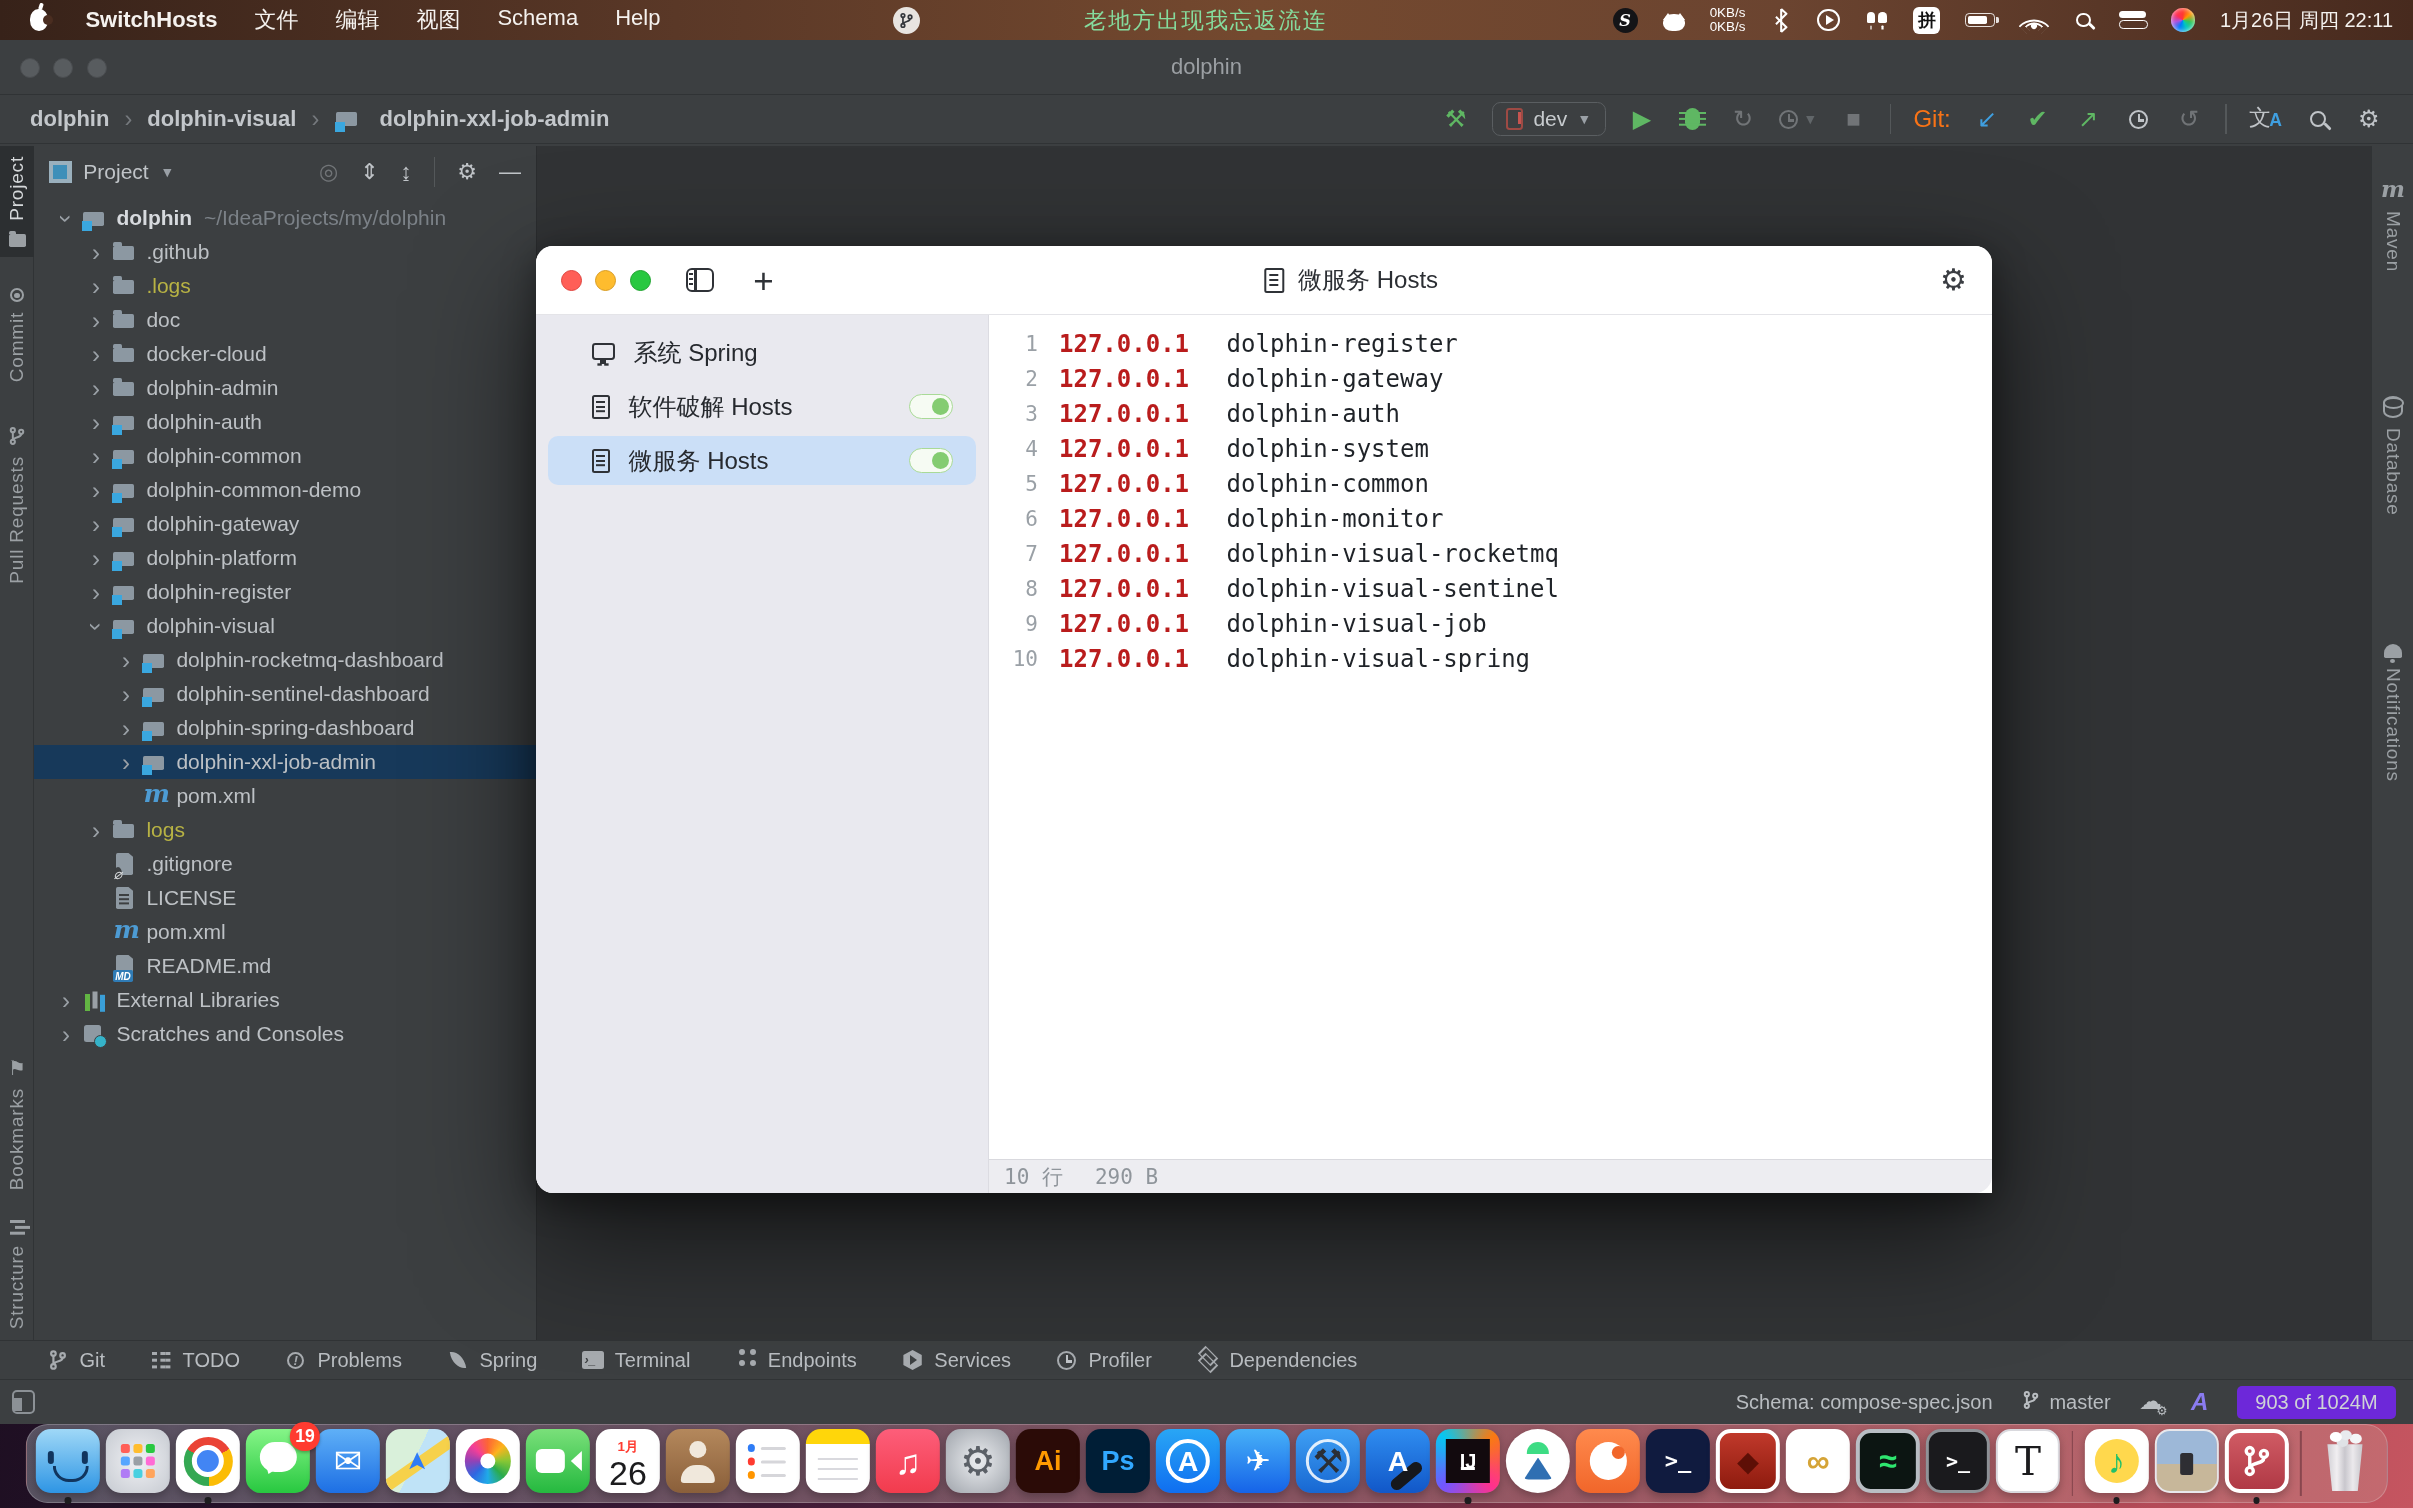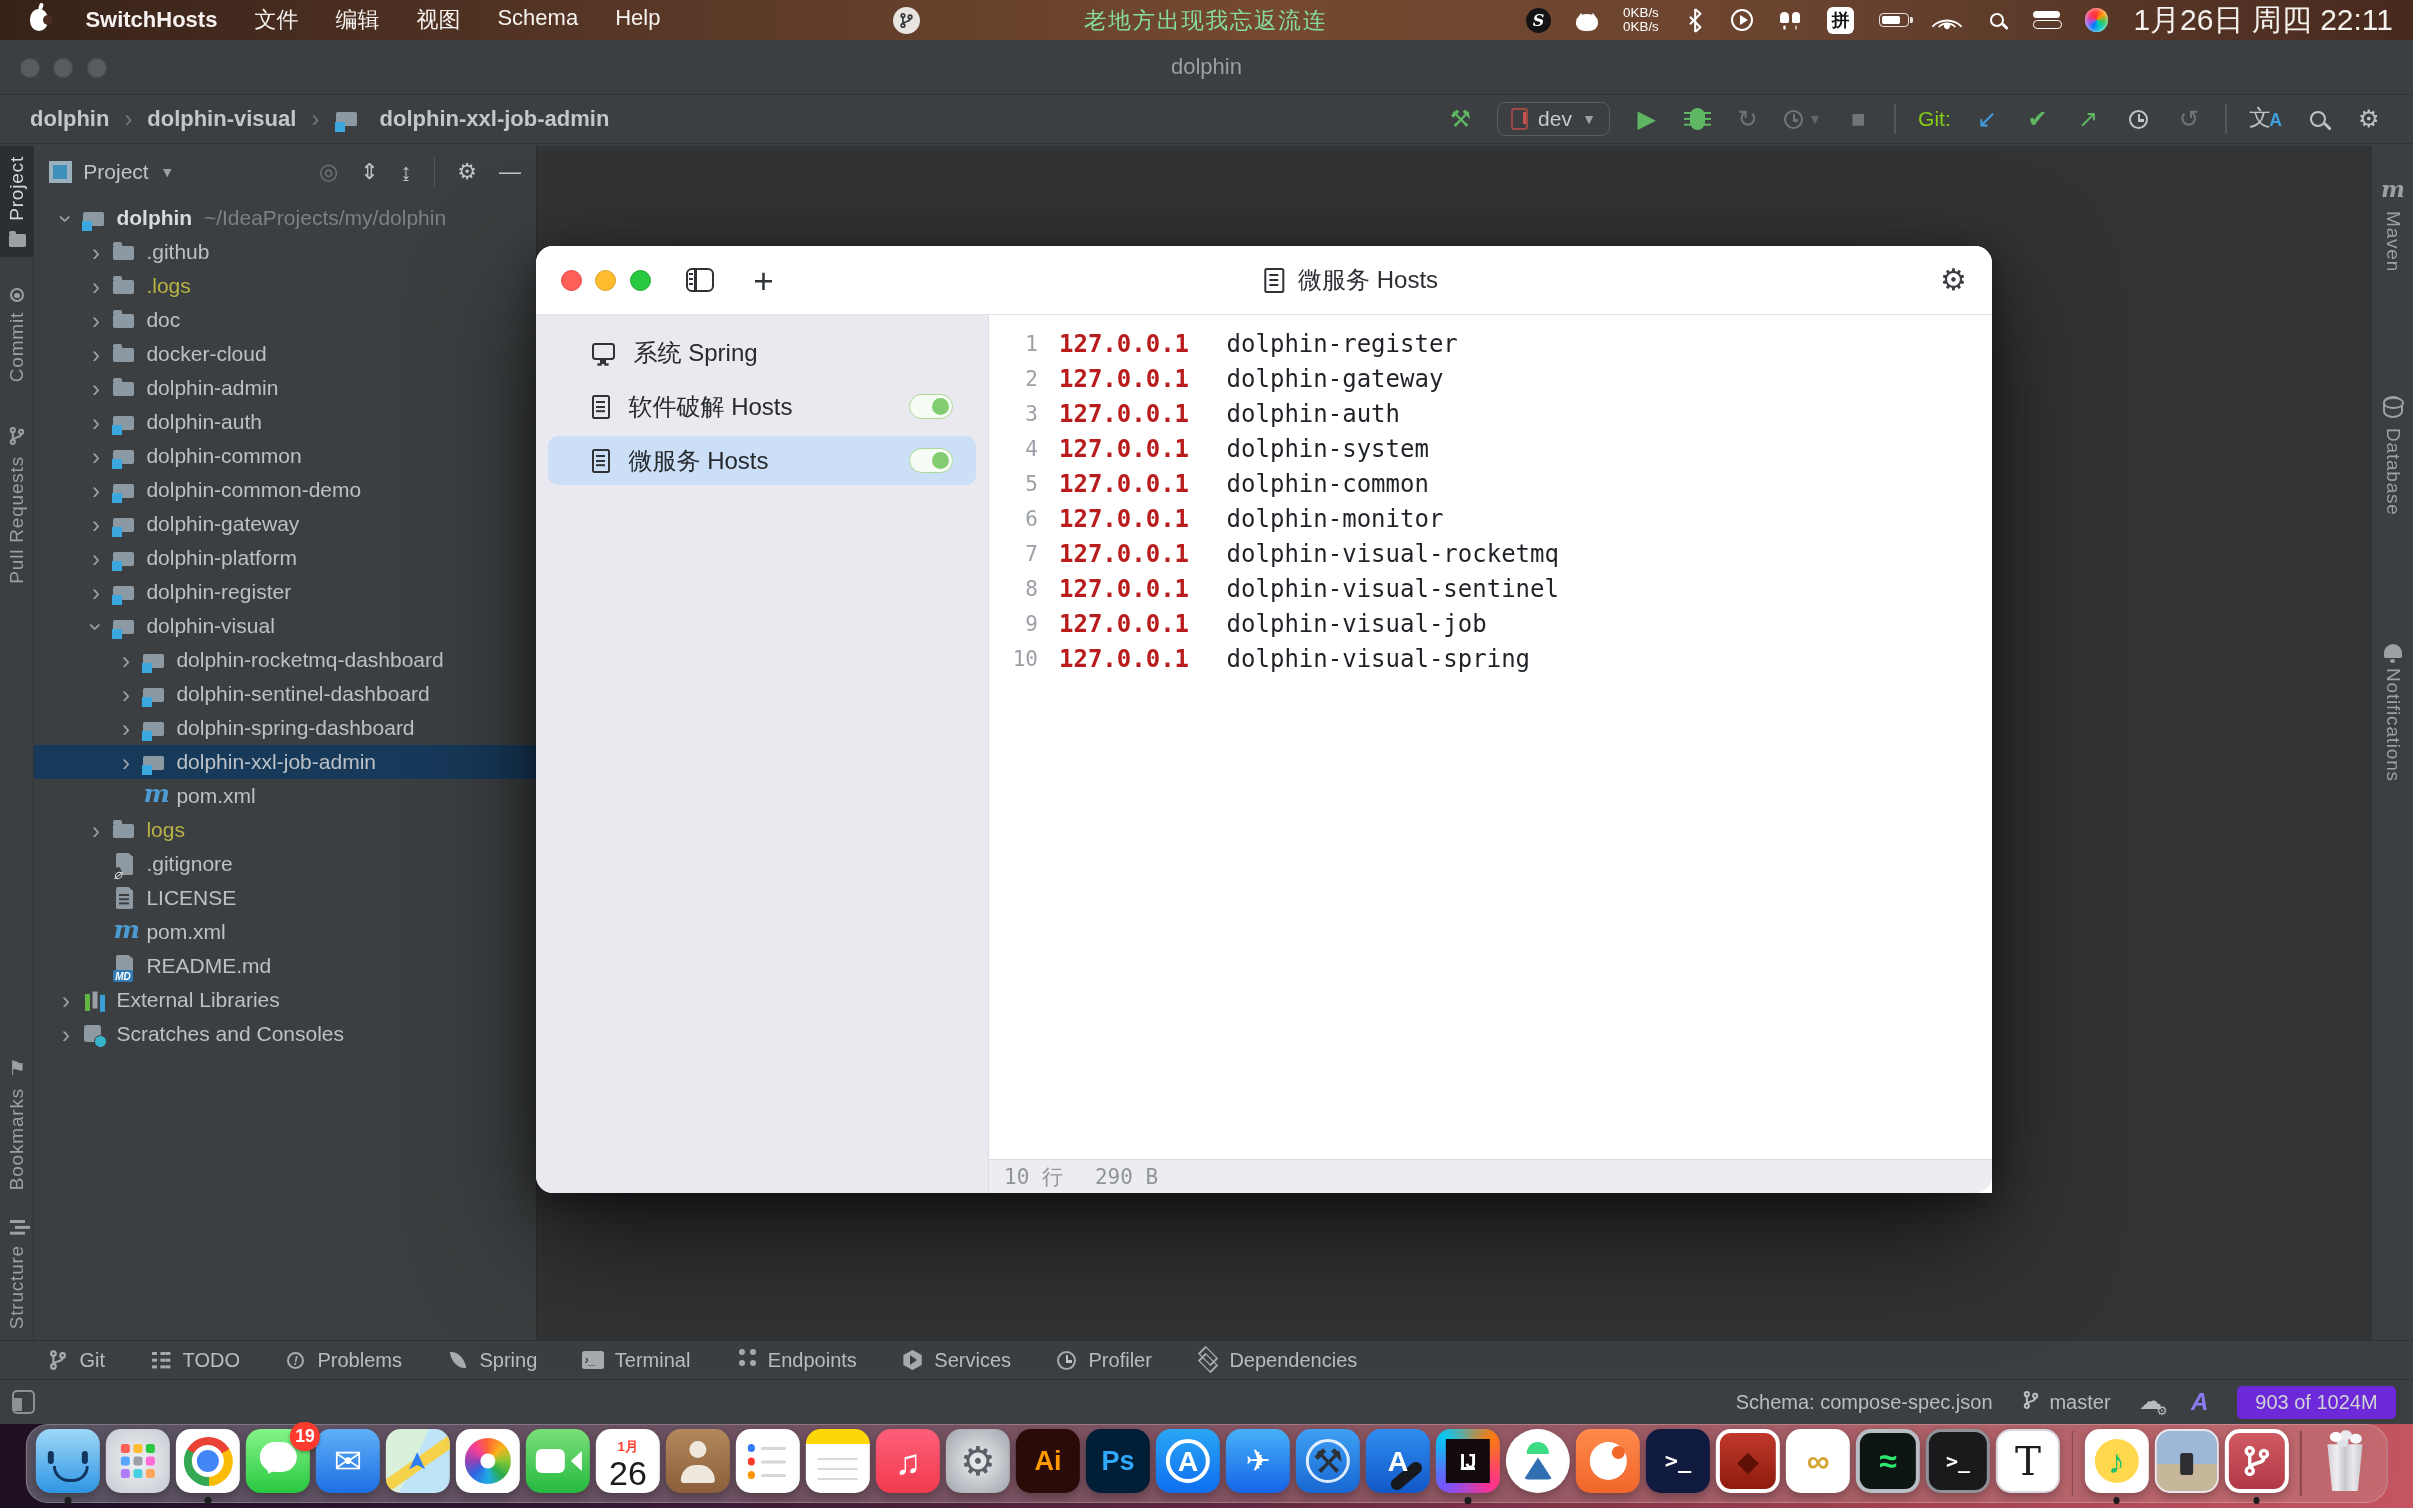--- a/index.html
+++ b/index.html
@@ -42,41 +42,41 @@
   .mb-wifi i{position:absolute;left:50%;bottom:0;transform:translateX(-50%) rotate(45deg);border-style:solid;border-color:#fff transparent transparent #fff;border-radius:100% 0 0 0;border-width:2.5px 0 0 2.5px;}
   .mb-wifi .w1{width:22px;height:22px;bottom:-6.7px;}
   .mb-wifi .w2{width:13.4px;height:13.4px;bottom:-3.4px;}
   .mb-wifi .w3{width:5.9px;height:5.9px;background:#fff;border-radius:50%;border:none;bottom:0.8px;}
   .mb-search{width:14.2px;height:14.2px;border:2.5px solid #fff;border-radius:50%;position:relative;}
   .mb-search::after{content:"";position:absolute;width:8.4px;height:2.5px;background:#fff;transform:rotate(45deg);right:-7.5px;bottom:-2.5px;border-radius:1.7px;}
   .mb-cc{width:27px;height:18.4px;position:relative;}
   .mb-cc::before{content:"";position:absolute;top:0;left:0;width:27px;height:7.5px;border-radius:4.2px;background:#fff;}
   .mb-cc::after{content:"";position:absolute;bottom:0;left:0;width:27px;height:7.5px;border-radius:4.2px;border:1.7px solid #fff;}
   .mb-siri{width:23.5px;height:23.5px;border-radius:50%;background:conic-gradient(#ff3b30,#ff9500,#34c759,#00c7be,#007aff,#af52de,#ff2d55,#ff3b30);box-shadow:inset 0 0 5px rgba(255,255,255,.8);}
-  #mb-clock{font-size:30px;white-space:nowrap;}
+  #mb-clock{font-size:20px;white-space:nowrap;}
   
   #ide{position:absolute;top:40px;left:0;width:2413px;height:1384px;background:#3c3f41;z-index:5;}
   #ide-titlebar{height:55px;position:relative;display:flex;align-items:center;justify-content:center;border-bottom:0.8px solid #303335;}
   .tl-dots{position:absolute;left:20px;top:17.6px;display:flex;gap:13.4px;}
   .tl-dot{width:20px;height:20px;border-radius:50%;background:#585c5f;border:0.8px solid #4a4d50;}
   #ide-title{color:#9b9fa3;font-size:22px;}
   #ide-toolbar{height:49px;display:flex;align-items:center;padding:0 30px;border-bottom:0.8px solid #303335;}
   #breadcrumbs{display:flex;align-items:center;gap:15px;font-size:22px;font-weight:bold;color:#c3c7cb;}
   .bc-sep{color:#75797d;font-weight:normal;font-size:23.5px;}
   .bc-last{display:flex;align-items:center;gap:10px;}
   .tb-right{margin-left:auto;display:flex;align-items:center;gap:22px;}
   .tbi{min-width:28.5px;height:32px;display:flex;align-items:center;justify-content:center;font-size:24px;color:#c0c4c8;cursor:default;}
   .green{color:#5fb763;} .dim{opacity:.4;}
   .vsep{width:1.7px;height:30px;background:#54585a;}
   .runbox{display:flex;align-items:center;gap:10px;border:1.7px solid #5a5e61;border-radius:8.4px;padding:4.2px 13.4px;justify-content:space-between;}
   .cfgicon{width:17px;height:22px;border:2.5px solid #9e4a44;border-radius:3.4px;position:relative;}
   .cfgicon::after{content:"";position:absolute;right:0px;top:1.7px;width:3.4px;height:12.6px;background:#c75450;}
   .runbox .cfgname{color:#c7cbce;font-size:21px;}
   .caret{color:#9aa0a6;font-size:14.2px;}
-  .gitlabel{color:#84cc16;font-size:21px;}
+  .gitlabel{color:#f97316;font-size:24px;}
   .cssclock{width:19px;height:19px;border:2.5px solid #c0c4c8;border-radius:50%;position:relative;}
   .cssclock::before{content:"";position:absolute;left:6.7px;top:2.5px;width:2.5px;height:6.7px;background:#c0c4c8;}
   .cssclock::after{content:"";position:absolute;left:6.7px;top:7.5px;width:5.9px;height:2.5px;background:#c0c4c8;}
   .csssearch{width:16px;height:16px;border:2.5px solid #c0c4c8;border-radius:50%;position:relative;}
   .csssearch::after{content:"";position:absolute;width:9.2px;height:2.9px;background:#c0c4c8;transform:rotate(45deg);right:-8.4px;bottom:-2.5px;border-radius:1.7px;}
   .bugicon{width:15px;height:22px;background:#5fb763;border-radius:7.5px;position:relative;}
   .bugicon::before{content:"";position:absolute;left:-5.9px;top:4.2px;width:27px;height:2.1px;background:#5fb763;box-shadow:0 5.9px 0 #5fb763,0 11.7px 0 #5fb763;}
   .translate-ic{display:flex;align-items:flex-start;}
   .translate-ic .zh{font-size:22px;color:#c0c4c8;} .translate-ic .la{font-size:17.6px;font-weight:bold;color:#3f9fe0;margin:6.7px 0 0 -1.7px;}
   

